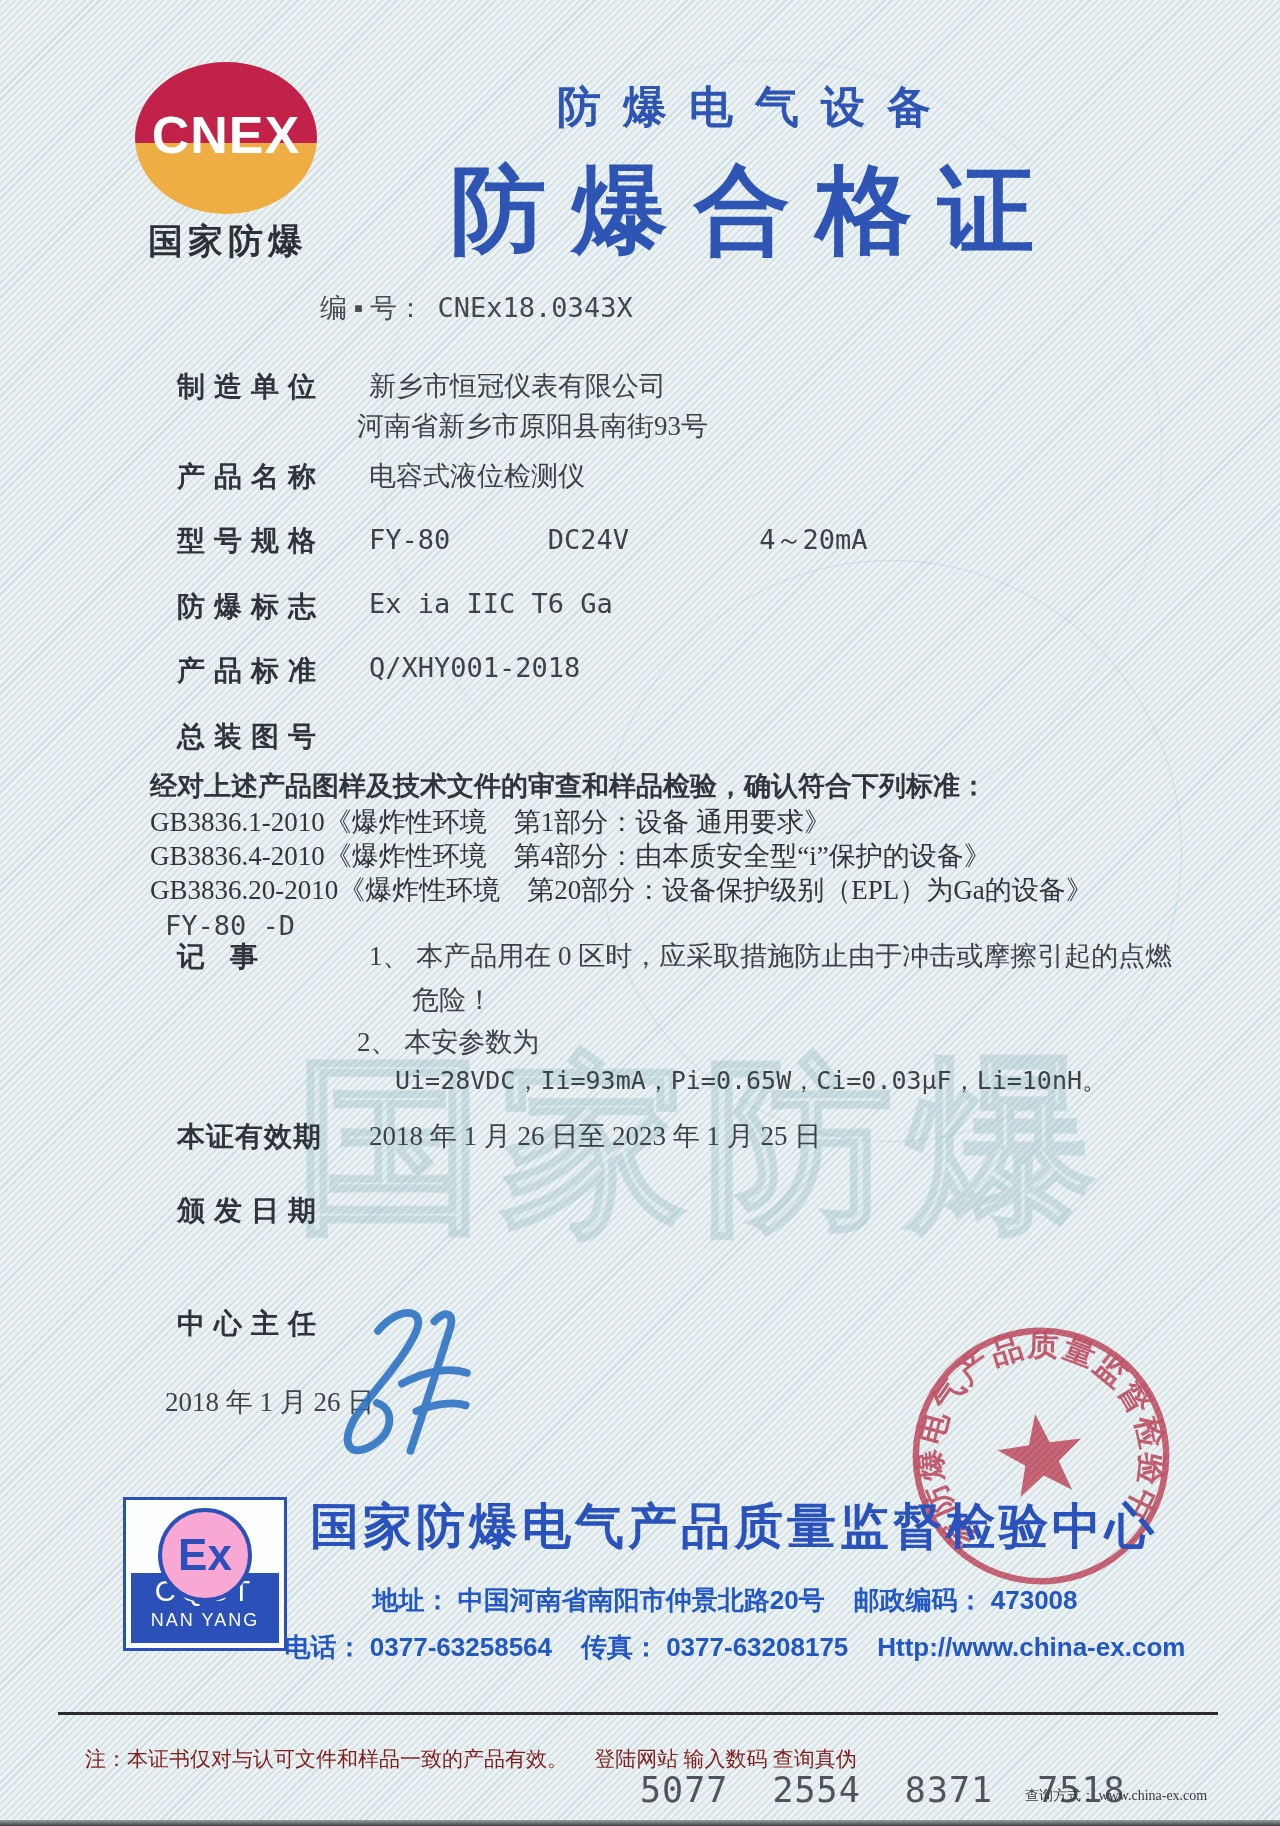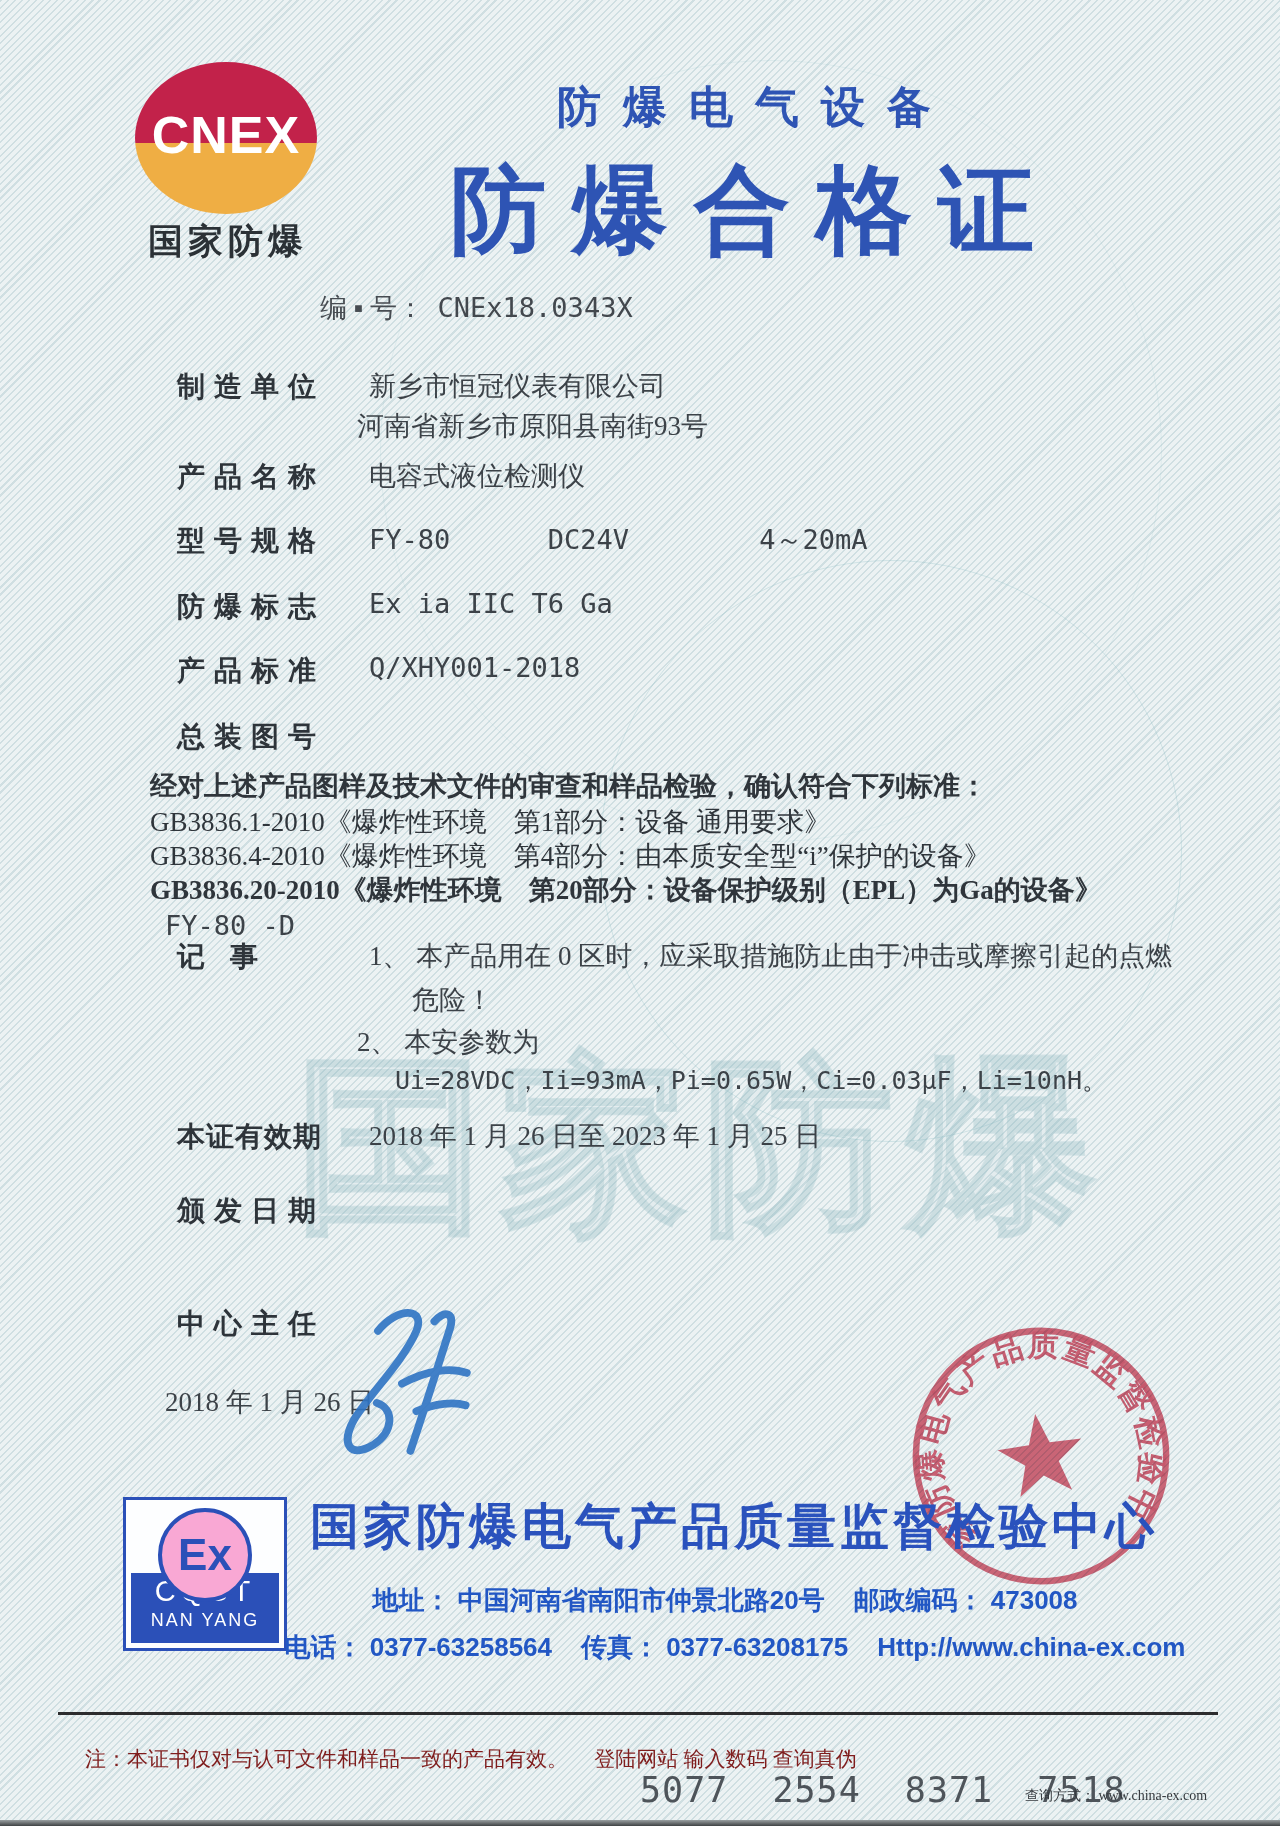--- a/index.html
+++ b/index.html
@@ -123,21 +123,21 @@
   <span class="val mono">Q/XHY001-2018</span>
 </div>
 <div class="row" style="top:718px;flex-direction:column;">
   <span class="lbl">总 装 图 号</span>
   <span class="val mono">FY-80 -D</span>
 </div>
 
 <div class="para" style="top:768px;font-weight:600;">经对上述产品图样及技术文件的审查和样品检验，确认符合下列标准：</div>
 <div class="para std" style="top:804px;">GB3836.1-2010《爆炸性环境　第1部分：设备 通用要求》</div>
 <div class="para std" style="top:838px;">GB3836.4-2010《爆炸性环境　第4部分：由本质安全型“i”保护的设备》</div>
-<div class="para std" style="top:872px;font-weight:bold;">GB3836.20-2010《爆炸性环境　第20部分：设备保护级别（EPL）为Ga的设备》</div>
+<div class="para std" style="top:872px;">GB3836.20-2010《爆炸性环境　第20部分：设备保护级别（EPL）为Ga的设备》</div>
 
 <div class="row" style="top:938px;">
   <span class="lbl">记   事</span>
   <span class="val">1、 本产品用在 0 区时，应采取措施防止由于冲击或摩擦引起的点燃</span>
 </div>
 <div class="row" style="top:982px;left:412px;">
   <span class="val">危险！</span>
 </div>
 <div class="row" style="top:1024px;left:357px;">
   <span class="val">2、 本安参数为</span>

